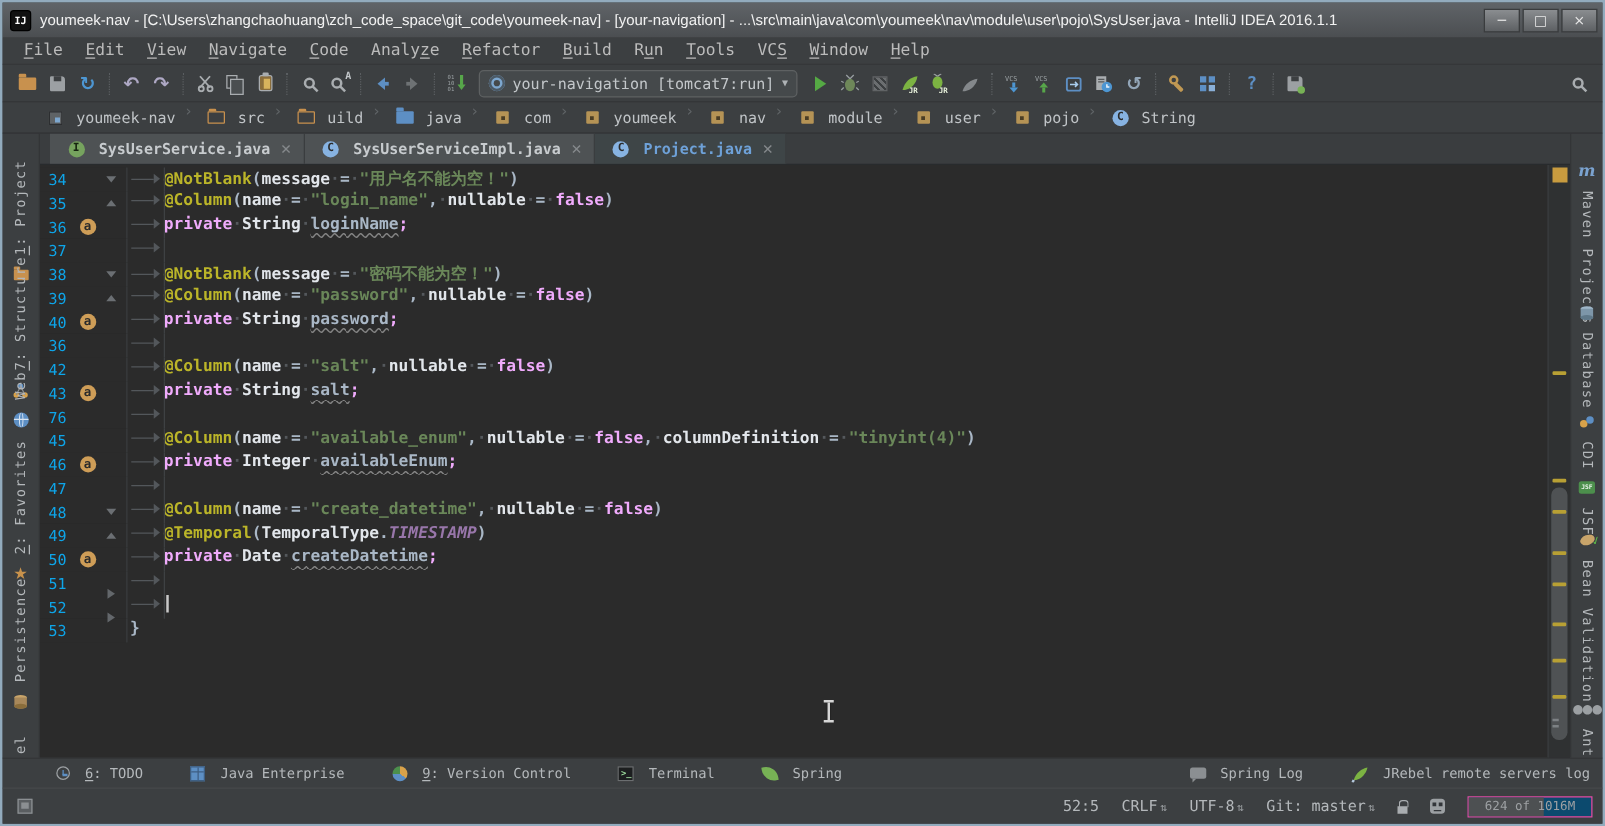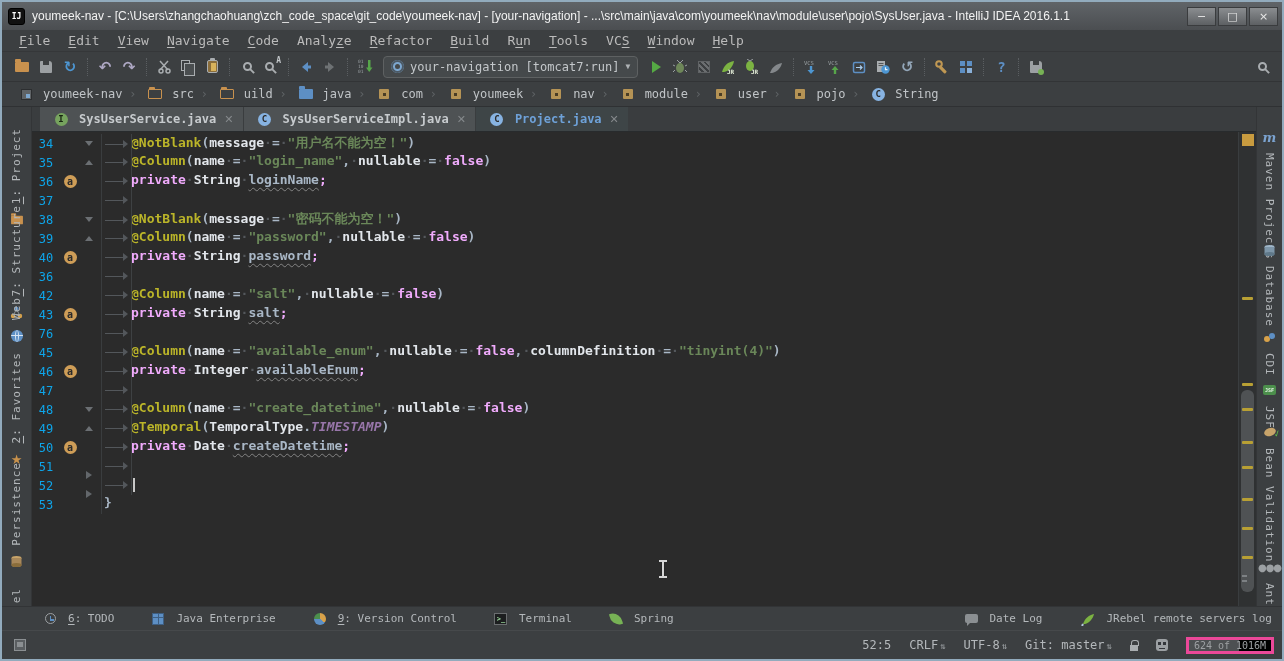--- a/index.html
+++ b/index.html
@@ -69,21 +69,21 @@
   .ic-bean::after{content:"✓";position:absolute;right:-4px;bottom:-5px;color:#5dbb4a;font:bold 9px "DejaVu Sans",sans-serif}
   .ic-ant{letter-spacing:-1px;color:#9ca0a3;font:bold 10px "DejaVu Sans",sans-serif}
   .ic-lock{width:8px;height:6px;background:#a9adb0;position:relative;display:inline-block;margin-top:5px}
   .ic-lock::before{content:"";position:absolute;top:-5px;left:1px;width:6px;height:5px;border:1.5px solid #a9adb0;border-bottom:none;border-radius:3px 3px 0 0}
   .ic-hector{width:12px;height:12px;border-radius:3px;background:#9ca0a3;position:relative;display:inline-block}
   .ic-hector::before{content:"";position:absolute;top:3px;left:2px;width:3px;height:3px;background:#33363a;box-shadow:5px 0 0 #33363a}
   .ic-hector::after{content:"";position:absolute;bottom:2px;left:3px;width:6px;height:1.5px;background:#33363a}
   .ic-toggle{width:12px;height:12px;border:1px solid #8b8f92;background:#5a5e61;display:inline-block}
   .ic-toggle::after{content:"";display:block;margin:2px;height:5px;background:#8b8f92}
   
-  .crumbs{height:25px;background:#3c3f41;display:flex;align-items:center;padding-left:10px;border-bottom:1px solid #2f3133;font:12px "DejaVu Sans Mono",monospace;color:#c0c4c7}
+  .crumbs{height:25px;background:#3c3f41;display:flex;padding-left:28px;border-bottom:1px solid #2f3133;font:12px "DejaVu Sans Mono",monospace;color:#c0c4c7}
   .crumb{display:flex;align-items:center;gap:5px;padding:0 2px}
   .chev{color:#5f6366;margin:0 6px;font:12px "DejaVu Sans",sans-serif}
   
   .main{display:flex;height:499px}
   .stripe{background:#3c3f41;position:relative}
   .stripe.left{width:30px;border-right:1px solid #333537}
   .stripe.right{width:26px;border-left:1px solid #333537}
   .stripe-item{position:absolute;left:0;right:0;display:flex;flex-direction:column;align-items:center;gap:4px}
   .vlabel{writing-mode:vertical-rl;font:11px "DejaVu Sans Mono",monospace;color:#b4b8bb;letter-spacing:1px;white-space:nowrap}
   .stripe.left .vlabel{transform:rotate(180deg)}
@@ -124,21 +124,21 @@
   
   .bottombar{height:24px;background:#3c3f41;border-top:1px solid #323436;display:flex;align-items:center;padding:0 10px 0 36px;font:11px "DejaVu Sans Mono",monospace;color:#b4b8bb}
   .bitem{display:flex;align-items:center;gap:6px;margin-right:32px}
   .bitem u{text-underline-offset:2px}
   .bright{margin-left:auto;display:flex;align-items:center;gap:0}
   .bright .bitem{margin-right:0;margin-left:34px}
   
   .statusbar{height:29px;background:#3c3f41;display:flex;align-items:center;padding:0 8px 0 12px;font:12px "DejaVu Sans Mono",monospace;color:#b4b8bb;border-top:1px solid #46494b}
   .sright{margin-left:auto;display:flex;align-items:center;gap:18px}
   .updn{font-size:9px;color:#9b9fa2;margin-left:2px}
-  .membox{width:88px;height:17px;border:3px solid #ec4899;background:#000000;position:relative;font:10px "DejaVu Sans Mono",monospace;color:#9da0a3;display:flex;align-items:center;justify-content:center}
+  .membox{width:100px;height:17px;border:1px solid #ec4899;background:#0c4a6e;position:relative;font:10px "DejaVu Sans Mono",monospace;color:#9da0a3;display:flex;align-items:center;justify-content:center}
   .memfill{position:absolute;left:0;top:0;bottom:0;width:61%;background:#4d5052}
   .memtext{position:relative}
   
   .ibeam{position:absolute;width:2px;height:14px;background:#d6d6d6;box-shadow:0 0 1px #000}
   .ibeam::before,.ibeam::after{content:"";position:absolute;left:-3px;width:8px;height:2px;background:#d6d6d6}
   .ibeam::before{top:-2px}.ibeam::after{bottom:-2px}
   svg{display:block}
 </style>
 </head>
 <body>
@@ -602,21 +602,21 @@
         <span class="ticon">
           <i class="ic-leaf"></i>
         </span>
         <span>Spring</span>
       </div>
       <div class="bright">
         <div class="bitem">
           <span class="ticon">
             <i class="ic-bubble"></i>
           </span>
-          <span>Date Log</span>
+          <span>Spring Log</span>
         </div>
         <div class="bitem">
           <span class="ticon">
             <svg width="15" height="14">
               <path d="M2 12 C4 6 8 3 13 2 C12 7 8 11 4 12 Z" fill="#7cb342"></path>
               <path d="M2 12 l-1 2" stroke="#b5c9dd" stroke-width="2"></path>
             </svg>
           </span>
           <span>JRebel remote servers log</span>
         </div>

